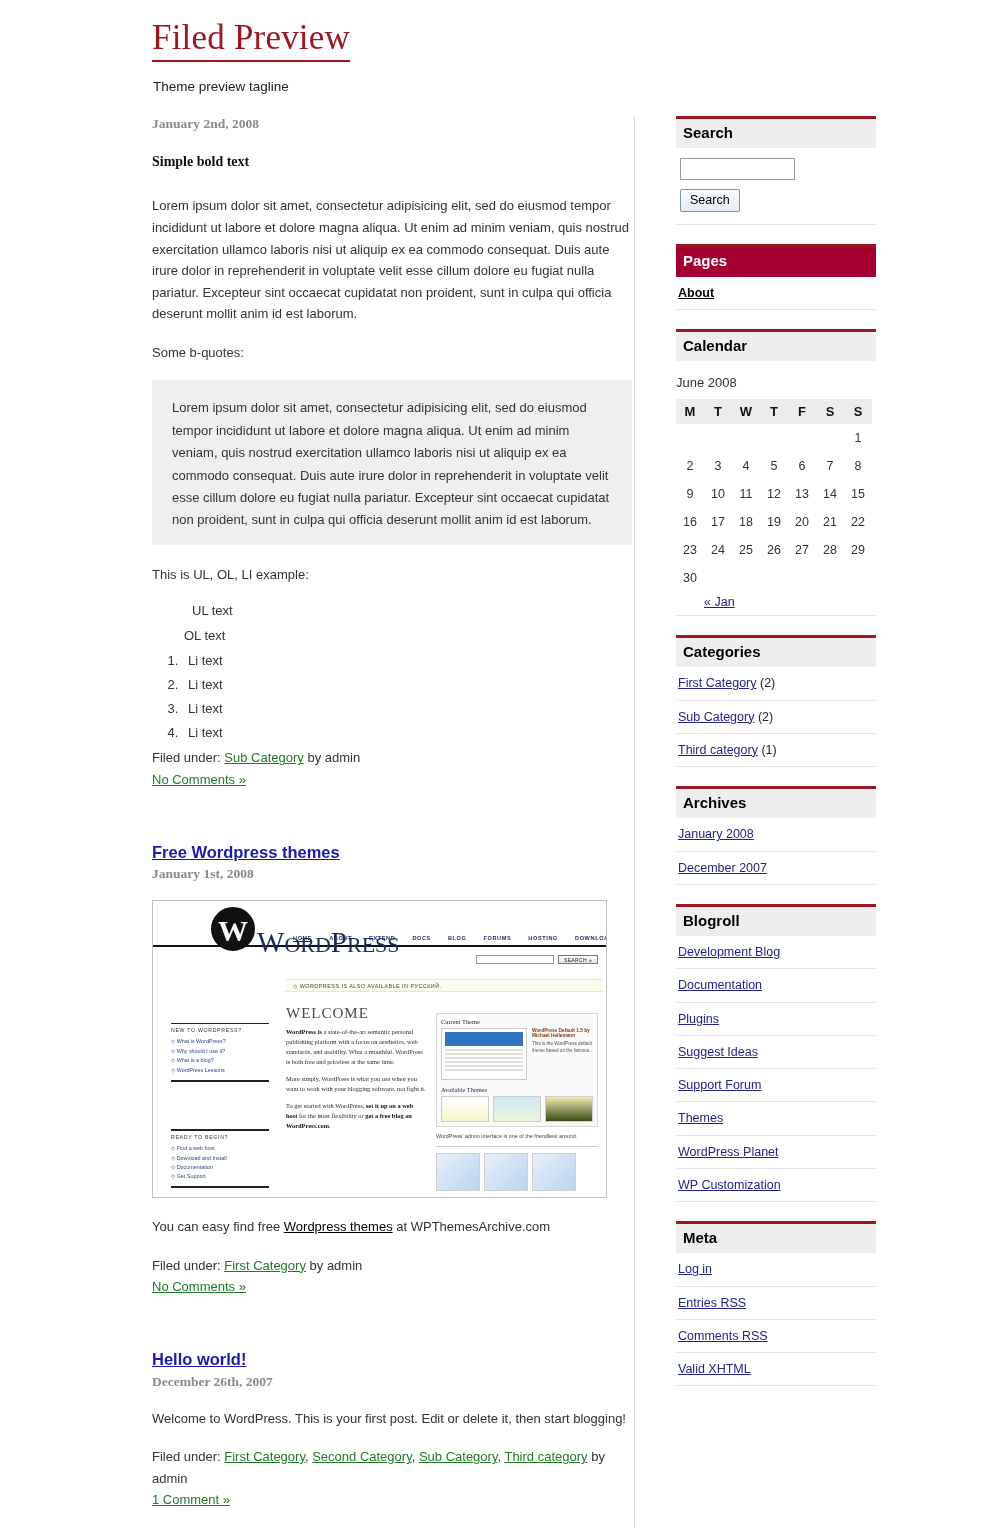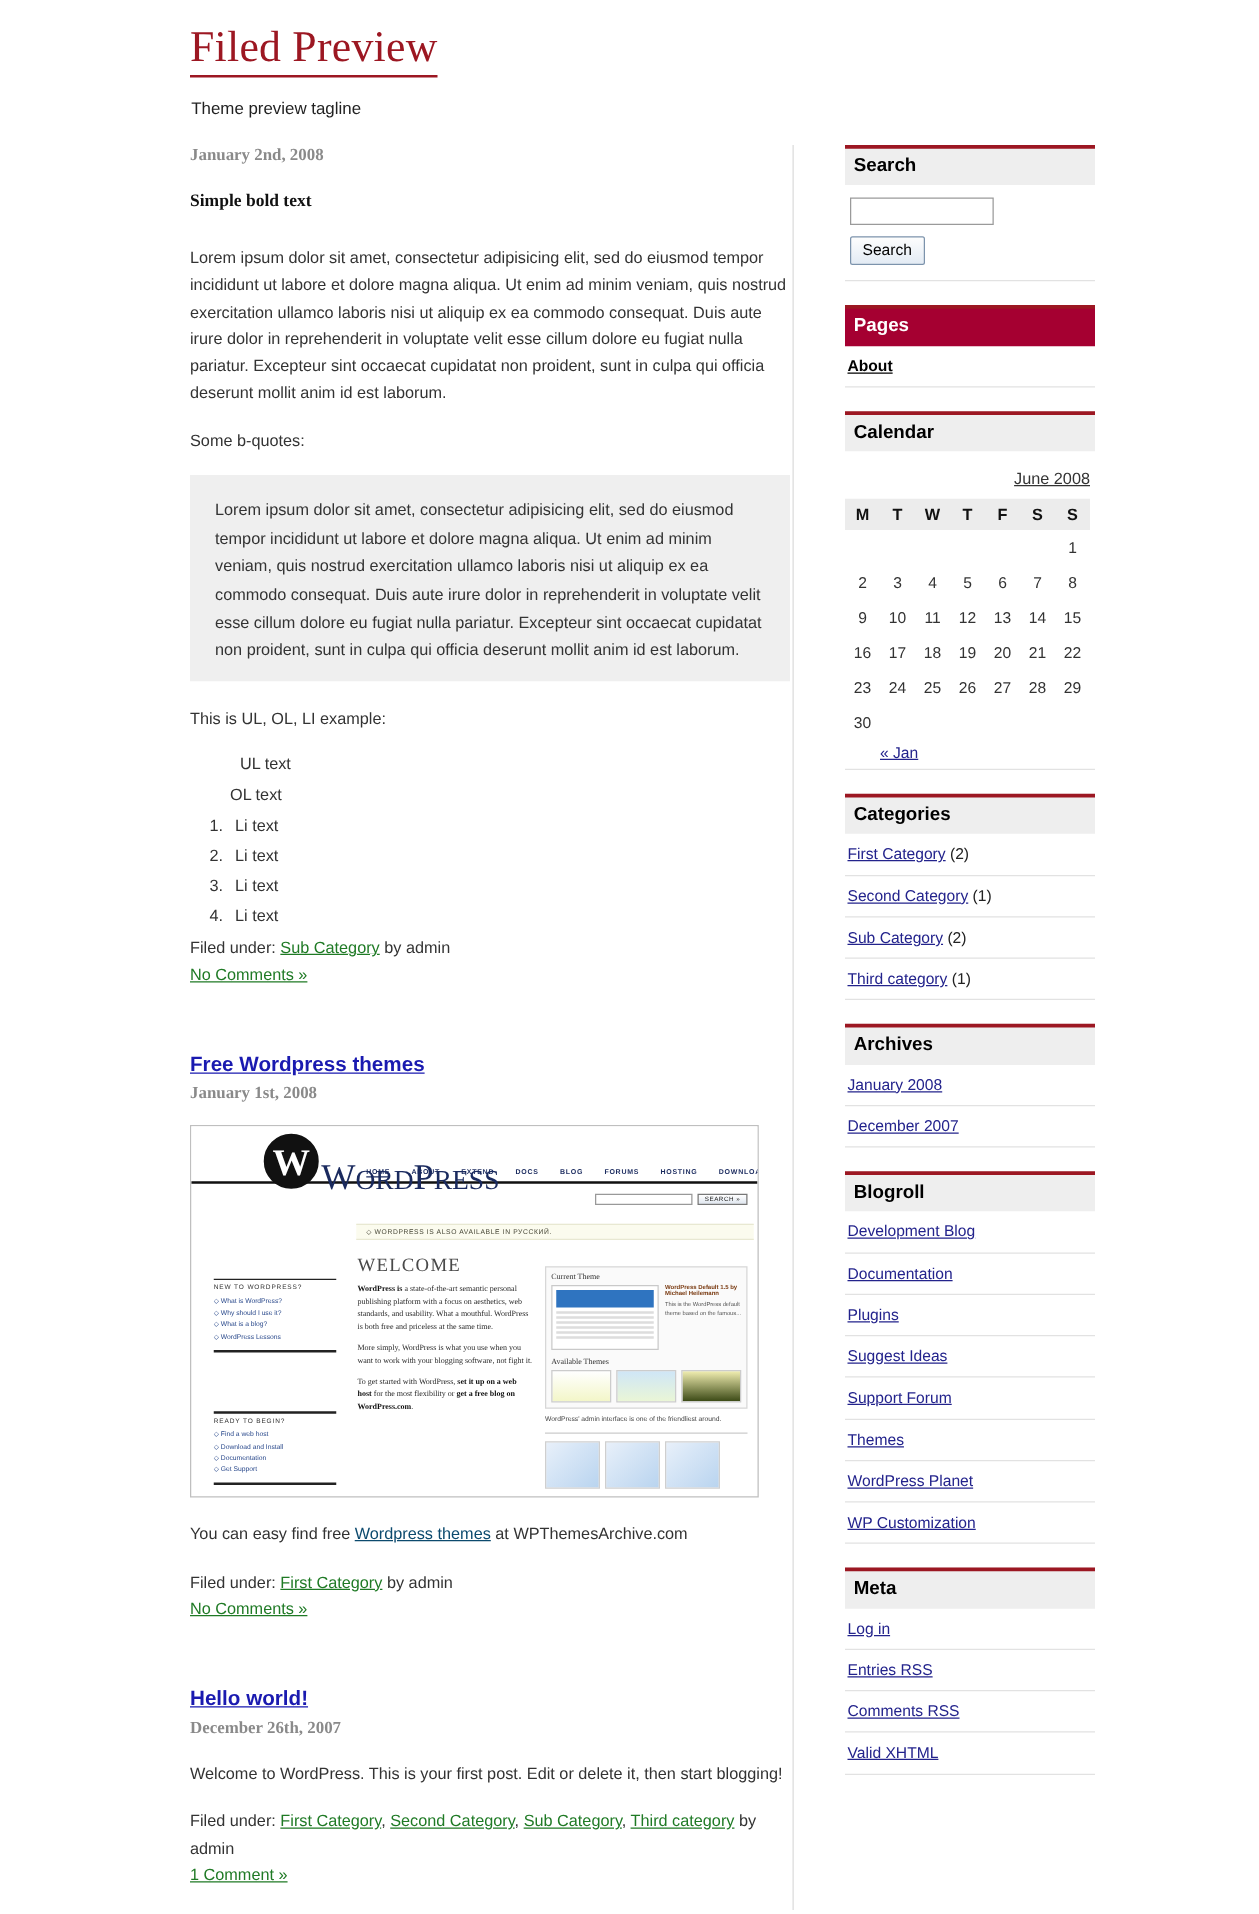--- a/index.html
+++ b/index.html
@@ -147,21 +147,21 @@
     width: 455px;
     height: 298px;
     border: 1px solid #bfbfbf;
     background: #ffffff;
     margin: 16px 0 18px 0;
     overflow: hidden;
     position: relative;
   }
   .shot-inner { position: absolute; inset: 0; }
 
-  .entry p a.inline-blue { color: #0c4a6e; text-decoration: underline; }
+  .entry p a.inline-blue { color: #000000; text-decoration: underline; }
 
   
   .widget { margin-bottom: 19px; }
   .widget h2 {
     margin: 0 0 0 0;
     background: #eeeeee;
     border-top: 3px solid #9c1722;
     color: #000000;
     font-size: 15px;
     font-weight: bold;
@@ -216,26 +216,25 @@
   }
 
   
   #wp-calendar {
     width: 196px;
     border-collapse: collapse;
     margin: 10px 0 2px 0;
     font-size: 12.5px;
   }
   #wp-calendar caption {
-    text-align: right;
+    text-align: left;
     font-size: 13px;
     color: #333333;
     padding: 4px 0 9px 0;
     caption-side: top;
-    text-decoration: underline;
   }
   #wp-calendar th {
     background: #ececec;
     font-weight: bold;
     text-align: center;
     padding: 5px 0;
     color: #111111;
     font-size: 13px;
   }
   #wp-calendar td {
@@ -556,21 +555,20 @@
         </table>
         <div class="cal-foot-wrap" style="padding-left:28px">
           <a href="#" style="color:#23238c;text-decoration:underline;font-size:12.5px">« Jan</a>
         </div>
       </div>
 
       <div class="widget">
         <h2>Categories</h2>
         <ul>
           <li><a href="#">First Category</a> <span class="cnt">(2)</span></li>
-          <li><a href="#">Second Category</a> <span class="cnt">(1)</span></li>
           <li><a href="#">Sub Category</a> <span class="cnt">(2)</span></li>
           <li><a href="#">Third category</a> <span class="cnt">(1)</span></li>
         </ul>
       </div>
 
       <div class="widget">
         <h2>Archives</h2>
         <ul>
           <li><a href="#">January 2008</a></li>
           <li><a href="#">December 2007</a></li>

